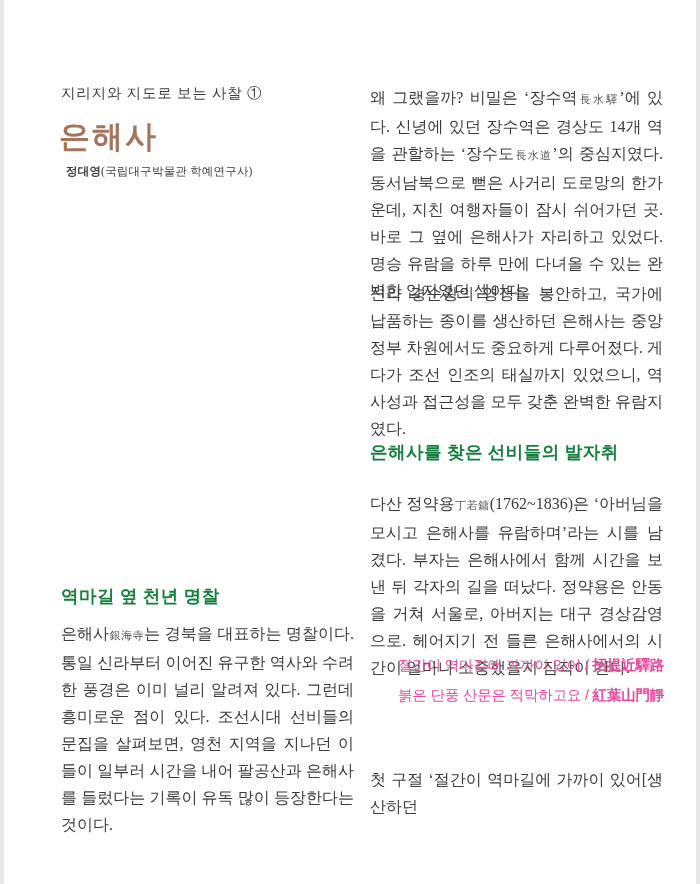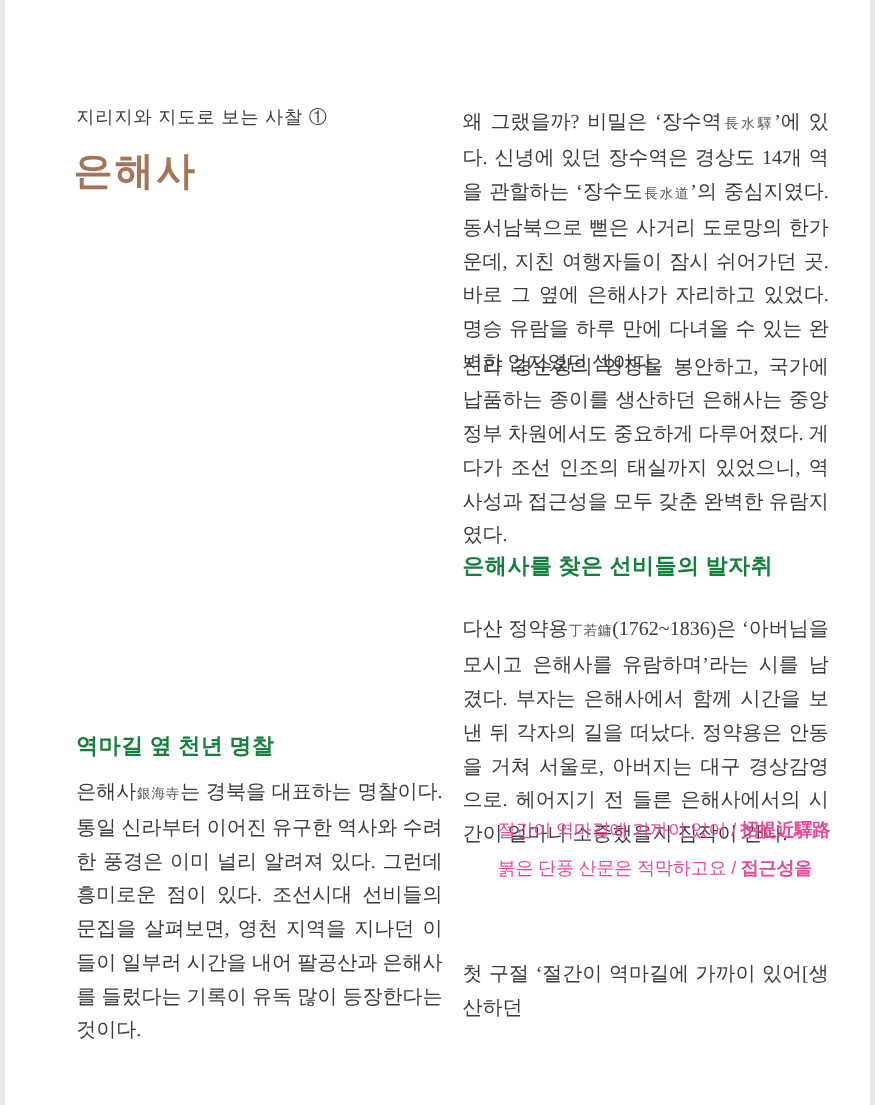--- a/index.html
+++ b/index.html
@@ -64,31 +64,34 @@
     font-size:12.5px; color:#3f3f3f;margin-top:44px;
   }
 </style>
 </head>
 <body>
 
 <div class="page">
 
   <div class="abs kicker">지리지와 지도로 보는 사찰 ①</div>
   <div class="abs title">은해사</div>
+  <div class="abs author">
+    <span class="name">정대영</span><span>(국립대구박물관 학예연구사)</span>
+  </div>
 
   <div class="abs section-heading heading-left">역마길 옆 천년 명찰</div>
   <div class="abs body-par par-left">은해사<span class="hanja">銀海寺</span>는 경북을 대표하는 명찰이다. 통일 신라부터 이어진 유구한 역사와 수려한 풍경은 이미 널리 알려져 있다. 그런데 흥미로운 점이 있다. 조선시대 선비들의 문집을 살펴보면, 영천 지역을 지나던 이들이 일부러 시간을 내어 팔공산과 은해사를 들렀다는 기록이 유독 많이 등장한다는 것이다.</div>
 
   <div class="abs body-par par-r1">왜 그랬을까? 비밀은 ‘장수역<span class="hanja">長水驛</span>’에 있다. 신녕에 있던 장수역은 경상도 14개 역을 관할하는 ‘장수도<span class="hanja">長水道</span>’의 중심지였다. 동서남북으로 뻗은 사거리 도로망의 한가운데, 지친 여행자들이 잠시 쉬어가던 곳. 바로 그 옆에 은해사가 자리하고 있었다. 명승 유람을 하루 만에 다녀올 수 있는 완벽한 입지였던 셈이다.</div>
   <div class="abs body-par par-r2">신라 경순왕의 영정을 봉안하고, 국가에 납품하는 종이를 생산하던 은해사는 중앙 정부 차원에서도 중요하게 다루어졌다. 게다가 조선 인조의 태실까지 있었으니, 역사성과 접근성을 모두 갖춘 완벽한 유람지였다.</div>
 
   <div class="abs section-heading heading-right">은해사를 찾은 선비들의 발자취</div>
   <div class="abs body-par par-r3">다산 정약용<span class="hanja">丁若鏞</span>(1762~1836)은 ‘아버님을 모시고 은해사를 유람하며’라는 시를 남겼다. 부자는 은해사에서 함께 시간을 보낸 뒤 각자의 길을 떠났다. 정약용은 안동을 거쳐 서울로, 아버지는 대구 경상감영으로. 헤어지기 전 들른 은해사에서의 시간이 얼마나 소중했을지 짐작이 간다.</div>
 
   <div class="abs poem">
       <div class="poem-line">절간이 역마길에 가까이 있어 / <span class="hanja-bold">招提近驛路</span></div>
-      <div class="poem-line">붉은 단풍 산문은 적막하고요 / <span class="hanja-bold">접근성을</span></div>
+      <div class="poem-line">붉은 단풍 산문은 적막하고요 / <span class="hanja-bold">紅葉山門靜</span></div>
     </div>
 
   <div class="abs body-par par-r4">첫 구절 ‘절간이 역마길에 가까이 있어[생산하던</div>
 
   <div class="abs page-number">10</div>
 </div>
 
 </body></html>

